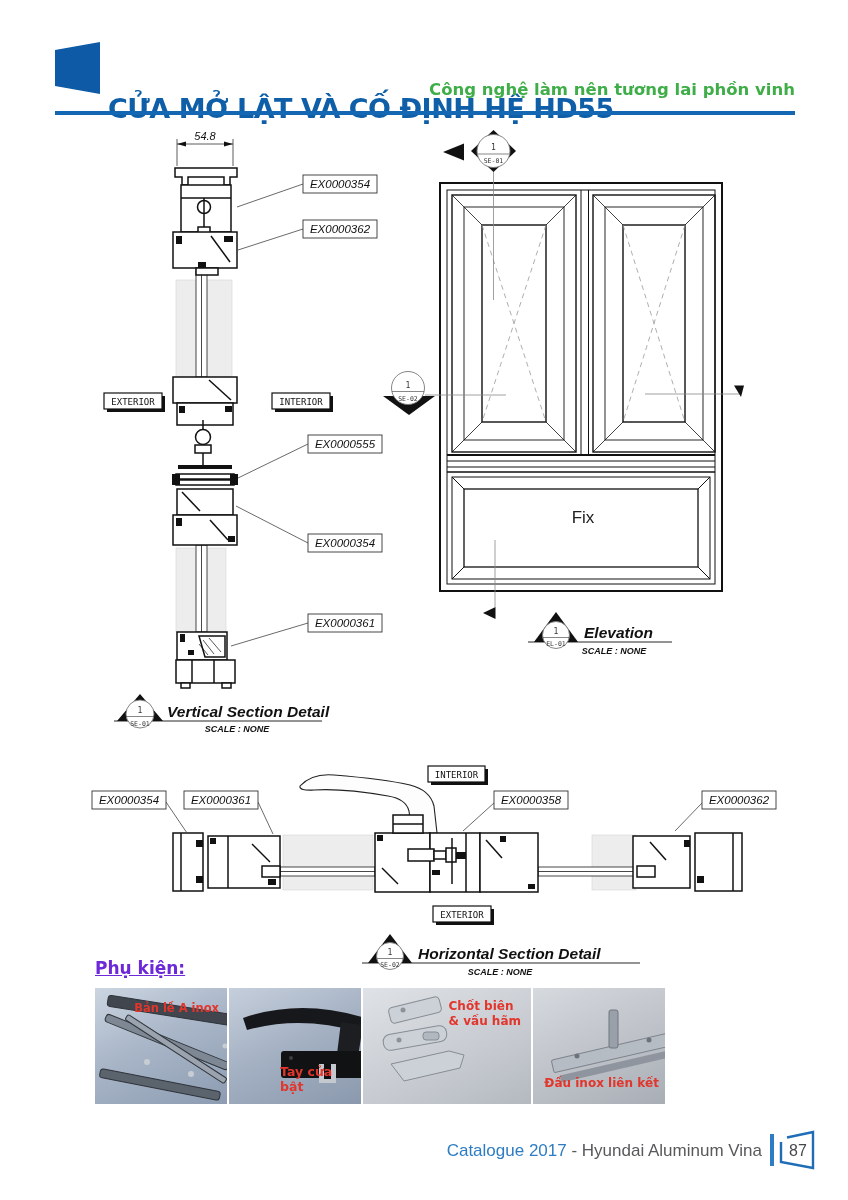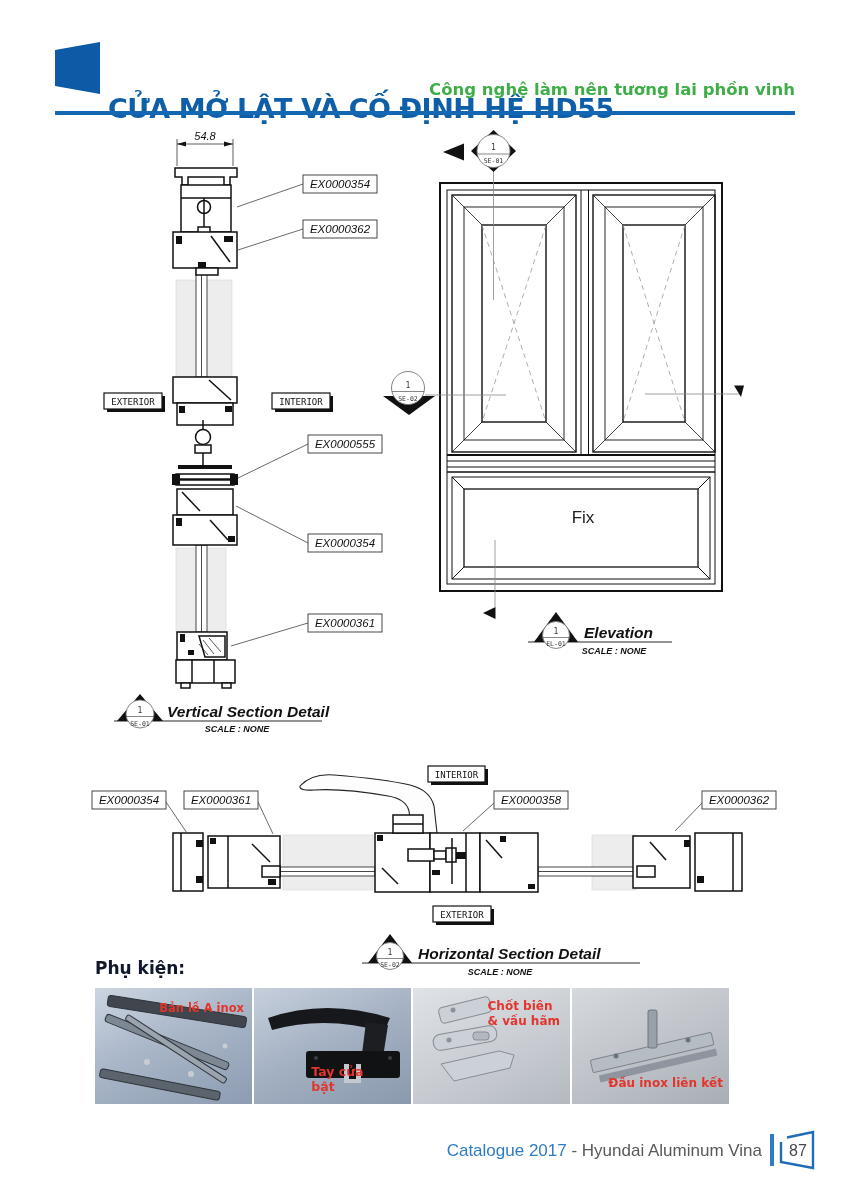--- a/index.html
+++ b/index.html
@@ -42,29 +42,29 @@
   .leader{stroke:#444;stroke-width:.8;}
   .sshadow{fill:#111;}
   .sbox{fill:#fff;stroke:#111;stroke-width:1.2;}
   .stext{font:9px "DejaVu Sans Mono",monospace;text-anchor:middle;fill:#111;}
   .t-dim{font:italic 11px "Liberation Sans",sans-serif;text-anchor:middle;fill:#111;}
   .dim line{stroke:#333;stroke-width:.8;}
   .fixtext{font:17px "Liberation Sans",sans-serif;text-anchor:middle;fill:#222;}
   .handle{fill:#fdfdfd;stroke:#222;stroke-width:1.1;}
 
   
-  .acc-heading{position:absolute;left:95px;top:958px;font:700 17px "DejaVu Sans",sans-serif;color:#0f172a;}
+  .acc-heading{position:absolute;left:95px;top:958px;font:700 17px "DejaVu Sans",sans-serif;color:#6d28d9;text-decoration:underline;}
   .photos{position:absolute;left:95px;top:988px;display:flex;gap:2px;}
-  .photo{width:157px;height:116px;position:relative;overflow:hidden;}
+  .photo{width:132px;height:116px;position:relative;overflow:hidden;}
   .photo svg{position:absolute;left:0;top:0;}
   .photo-label{position:absolute;color:#e2352b;font:700 11.5px "DejaVu Sans",sans-serif;
                white-space:pre-line;line-height:1.25;}
   .p1{background:linear-gradient(155deg,#ccd5e1 0%,#a9b6c8 45%,#8d9cb2 100%);}
   .p2{background:linear-gradient(155deg,#c6cfdc 0%,#a3b0c2 50%,#8b99ae 100%);}
-  .p3{background:linear-gradient(155deg,#dfe2e6 0%,#c7cbd1 60%,#b4b9c0 100%);}
+  .p3{background:linear-gradient(155deg,#dfe2e6 0%,#c7cbd1 60%,#b4b9c0 100%);padding-left:36px;}
   .p4{background:linear-gradient(155deg,#d6d9de 0%,#c0c4ca 50%,#a9aeb6 100%);}
   .pl1{right:8px;top:13px;}
   .pl2{left:50%;transform:translateX(-50%);bottom:9px;font-size:12.5px;margin-left:12px;}
   .pl3{right:10px;top:11px;font-size:12px;}
   .pl4{right:6px;bottom:13px;font-size:12px;}
 
   
   .footer-text{position:absolute;right:86px;top:1141px;font:17px "Liberation Sans",sans-serif;}
   .f-blue{color:#2e7cc3;}
   .f-gray{color:#58595b;text-align:right;}

